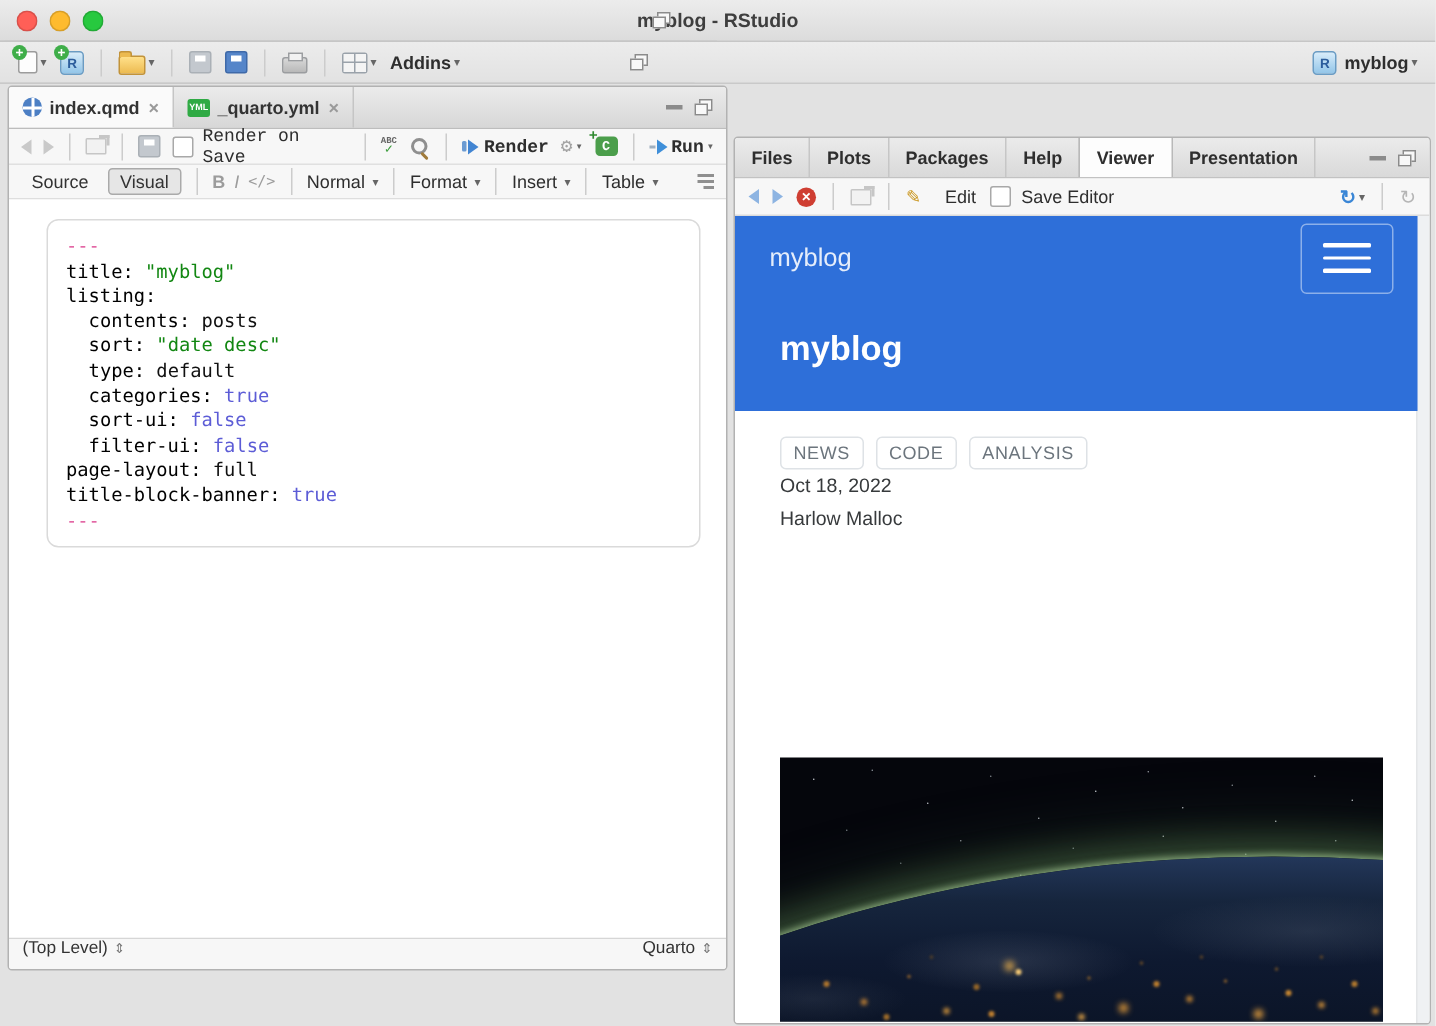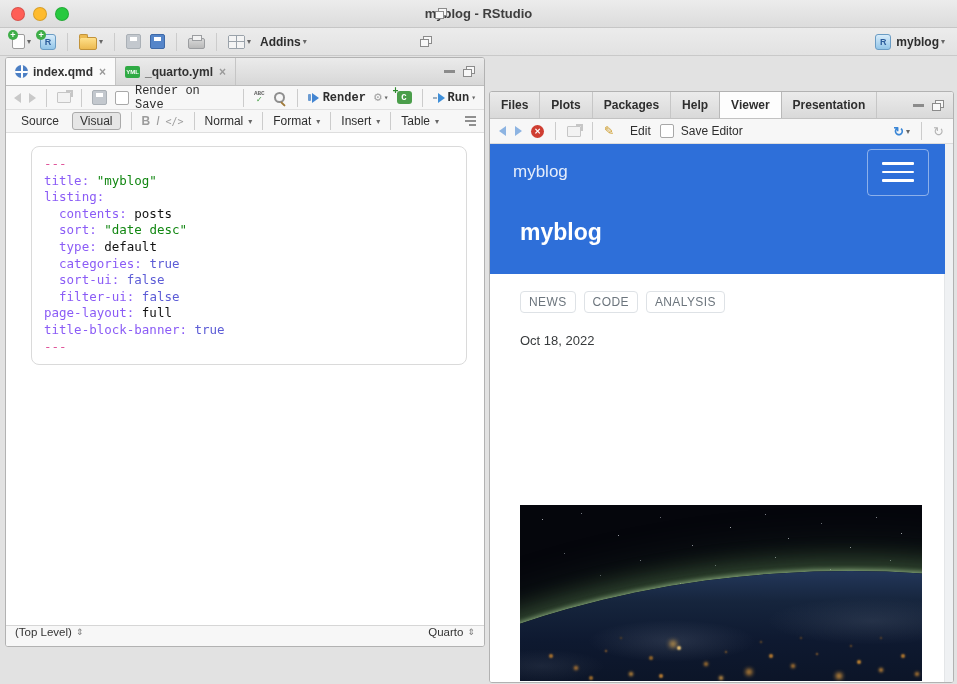--- a/index.html
+++ b/index.html
@@ -85,21 +85,21 @@
   .seg{font-size:12px;color:#333;padding:1px 7px;}
   .seg.active{border:1px solid #aaaaaa;background:#e6e6e6;border-radius:3px;}
   .fmt-dis{color:#9c9c9c;font-size:12px;}
   .dd{display:flex;align-items:center;gap:3px;font-size:12px;color:#2e2e2e;}
   .ic-outline{margin-left:auto;display:flex;flex-direction:column;gap:2px;align-items:flex-end;}
   .ic-outline b{height:2px;background:#8f8f8f;}
   .ic-outline b:nth-child(1){width:11px}.ic-outline b:nth-child(2){width:11px}.ic-outline b:nth-child(3){width:7px}
 
   .editor{flex:1;background:#fff;position:relative;overflow:hidden;}
   .code-box{position:absolute;left:25px;top:13px;width:410px;border:1px solid #dadada;border-radius:8px;padding:9px 12px;font-family:"DejaVu Sans Mono","Liberation Mono",monospace;font-size:12.5px;line-height:16.6px;white-space:pre;background:#fff;}
-  .tk-meta{color:#e0569b}.tk-key{color:#8b5cf6}.tk-str{color:#128712}.tk-bool{color:#5c5cd6}.tk-plain{color:#111}
+  .tk-meta{color:#e0569b}.tk-key{color:#000000}.tk-str{color:#128712}.tk-bool{color:#5c5cd6}.tk-plain{color:#111}
 
   .statusbar{height:20px;border-top:1px solid #d6d6d6;background:#f7f7f7;display:flex;align-items:flex-start;justify-content:space-between;padding:0 9px;font-size:11.5px;color:#333;flex-shrink:0;}
   .updn{font-size:9px;color:#777;margin-left:4px;}
   .status-item{display:flex;align-items:center;}
 
   
   #console-pane{left:5px;top:650px;width:478px;height:27px;background:linear-gradient(#ebebeb,#dcdcdc);border:1px solid #b9b9b9;border-radius:4px 4px 0 0;display:flex;align-items:center;padding:0 0 0 12px;box-sizing:border-box;}
   .pane-title{font-size:12.5px;font-weight:bold;color:#2e2e2e;}
 
   
@@ -124,21 +124,21 @@
   .hamburger{width:60px;height:45px;border:1px solid rgba(255,255,255,.45);border-radius:4px;display:flex;flex-direction:column;align-items:center;justify-content:center;gap:6px;}
   .hamburger b{width:32px;height:2.5px;background:#fff;border-radius:1px;}
   .bbanner{position:absolute;left:0;top:56px;right:8px;height:74px;display:flex;align-items:center;padding:0 0 10px 30px;box-sizing:border-box;}
   .bbanner-title{font-size:23px;font-weight:bold;color:#fff;}
 
   .post{position:absolute;left:30px;top:130px;right:40px;color:#373a3c;}
   .post-title{font-size:25px;font-weight:400;color:#383b3d;margin:47px 0 0 0;}
   .badges{display:flex;gap:8px;margin-top:17px;}
   .badge{border:1px solid #dee2e6;border-radius:4px;padding:3px 8px;font-size:12px;color:#6c757d;letter-spacing:.4px;}
   .post-desc{font-size:16.5px;margin-top:23px;}
-  .post-meta{margin-top:17px;font-size:13px;line-height:22px;}
+  .post-meta{font-size:13px;line-height:22px;}
 
   
   .earth{position:absolute;left:30px;top:361px;width:402px;height:176px;background:#05060c;overflow:hidden;}
   .planet{position:absolute;left:-408px;top:66px;width:1476px;height:1000px;border-radius:50%;
     background:
       radial-gradient(120px 30px at 560px 70px, rgba(190,200,215,.14), transparent 70%),
       radial-gradient(150px 34px at 760px 50px, rgba(175,185,200,.12), transparent 70%),
       radial-gradient(90px 24px at 430px 95px, rgba(165,175,190,.10), transparent 70%),
       linear-gradient(to bottom,#23375a 0%,#16253d 3%,#0e1930 7%,#0a1222 14%,#080e1a 25%);
     box-shadow:0 -2px 4px 0 rgba(190,230,170,.55), 0 -8px 22px 4px rgba(130,185,110,.30), 0 -18px 40px 8px rgba(70,110,80,.18);}
@@ -422,20 +422,21 @@
       </div>
 
       <div class="post">
         <div class="badges">
           <span class="badge">NEWS</span>
           <span class="badge">CODE</span>
           <span class="badge">ANALYSIS</span>
         </div>
         <div class="post-meta">
           <div>Oct 18, 2022</div>
+          <div>Harlow Malloc</div>
         </div>
       </div>
 
       <div class="earth">
         <span class="stars"></span>
         <div class="planet"></div>
         <span class="lights"></span>
       </div>
     </div>
   </div>

